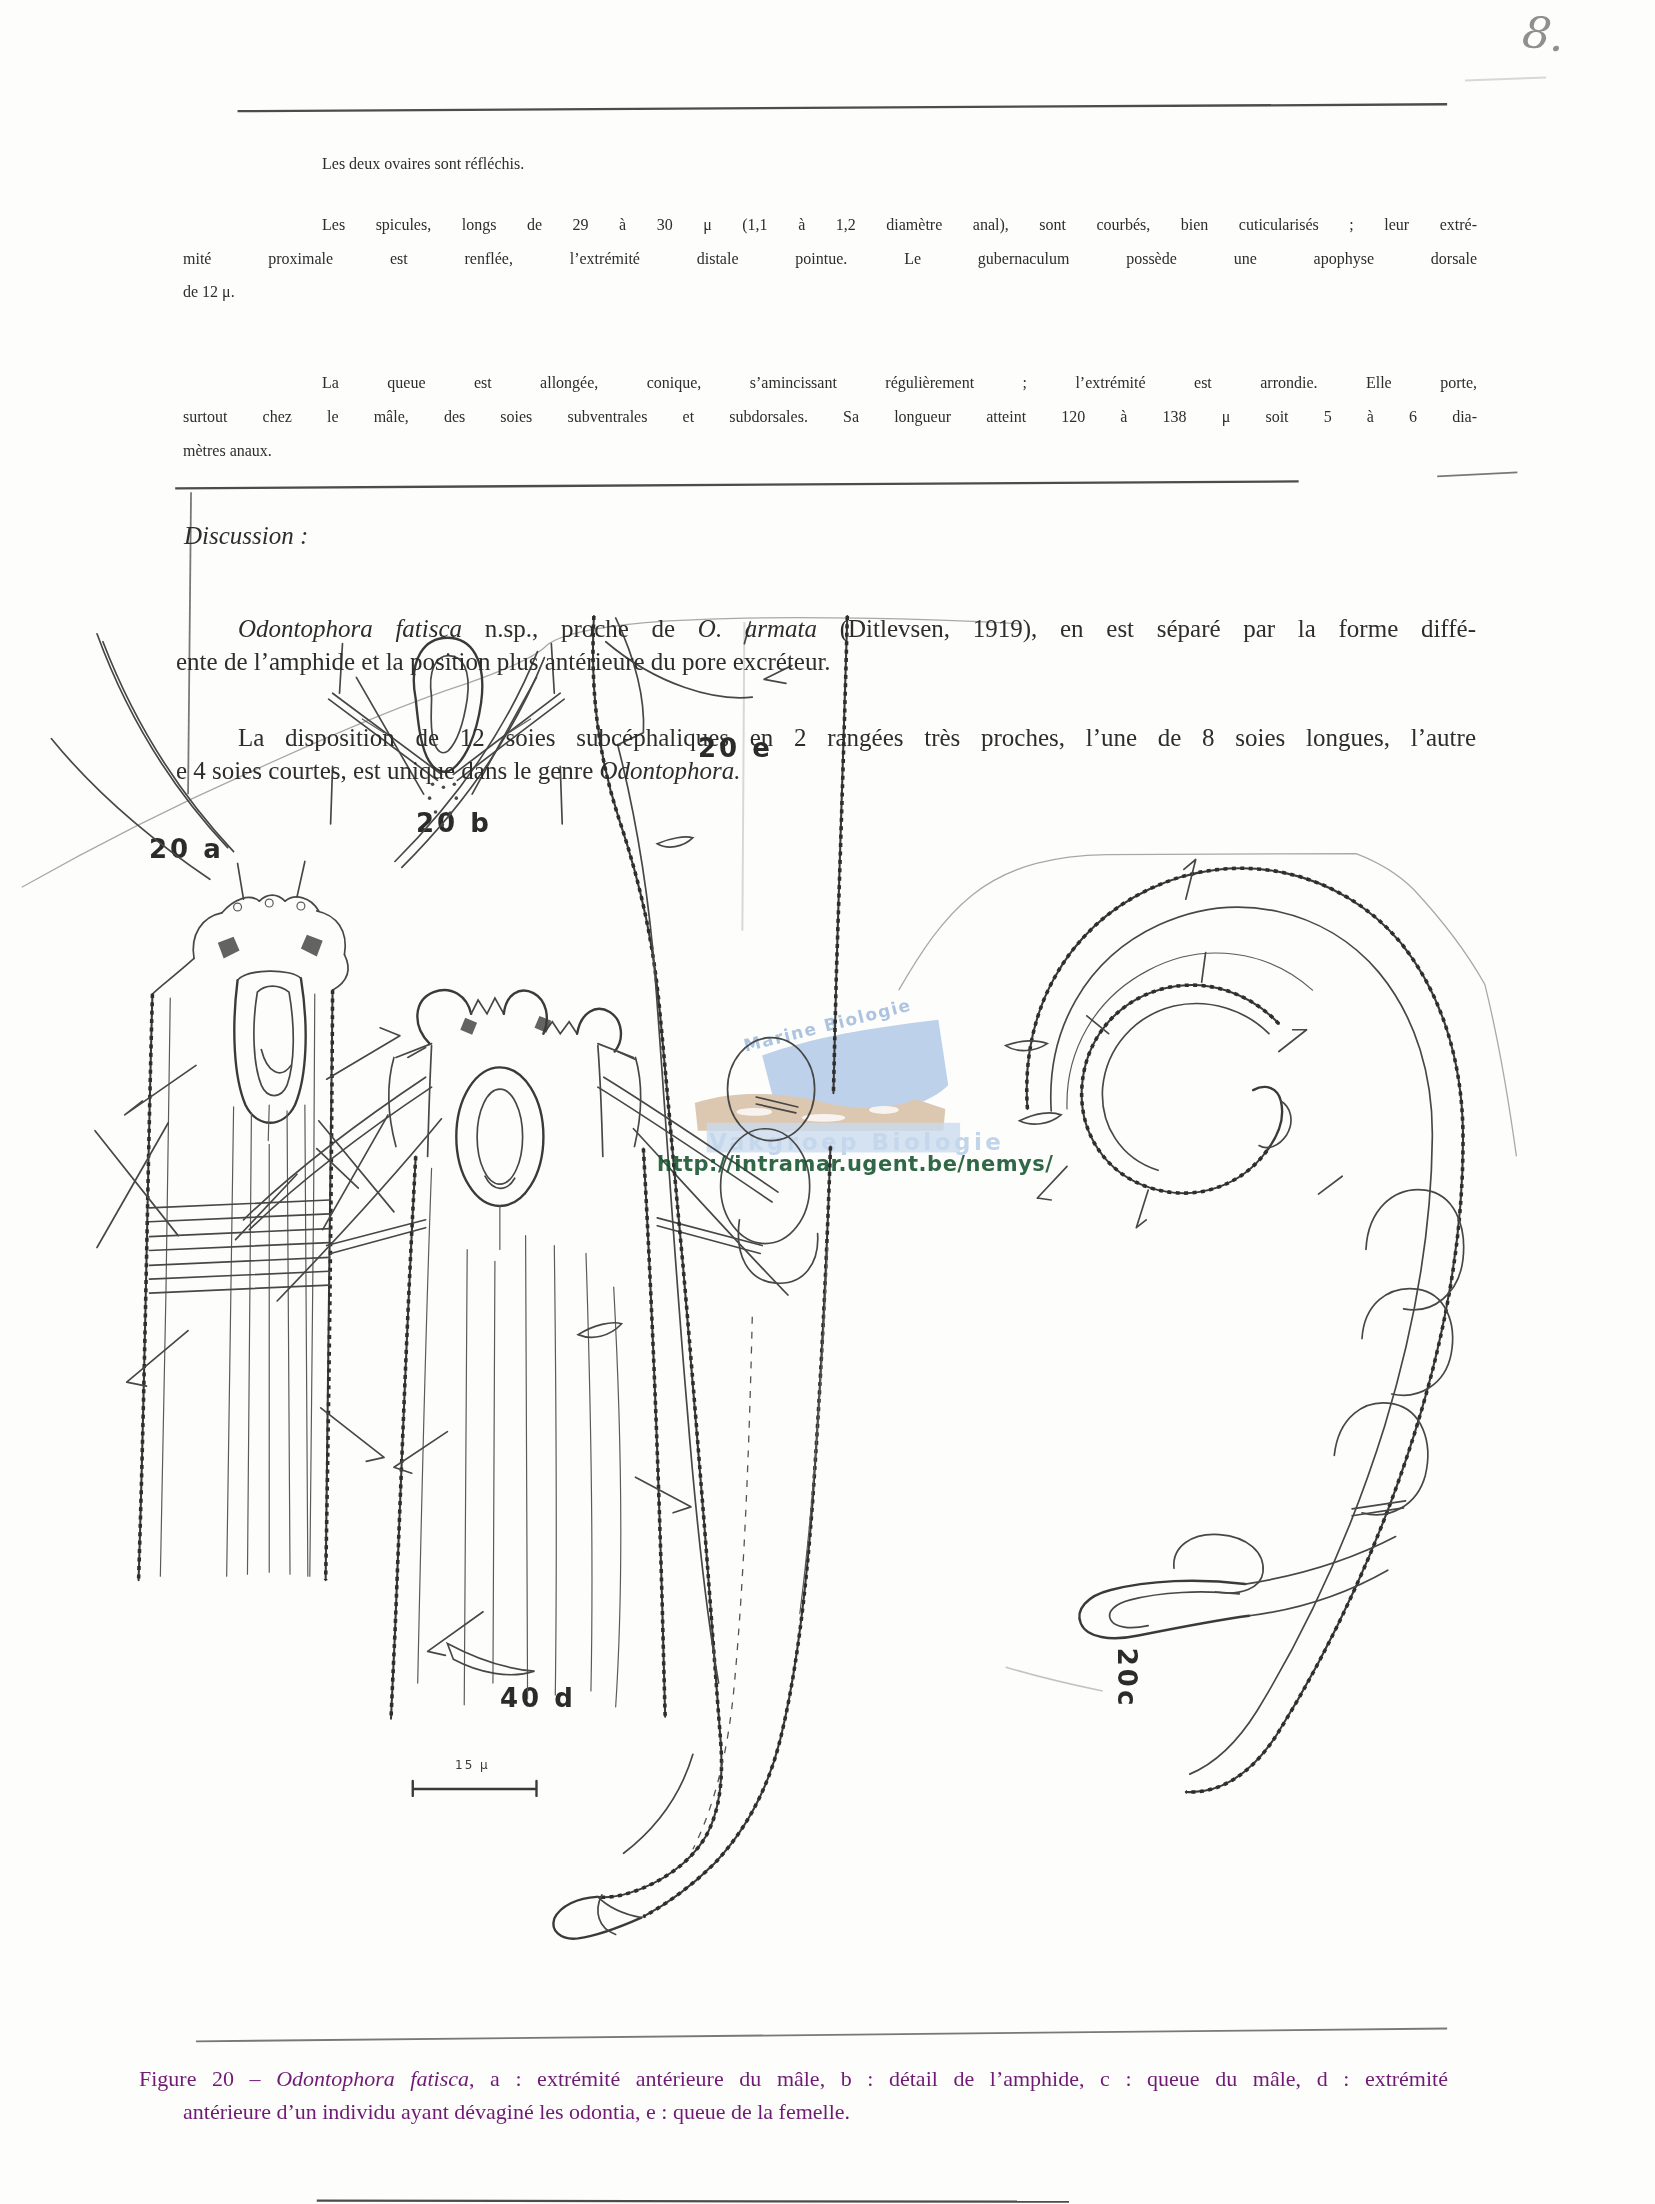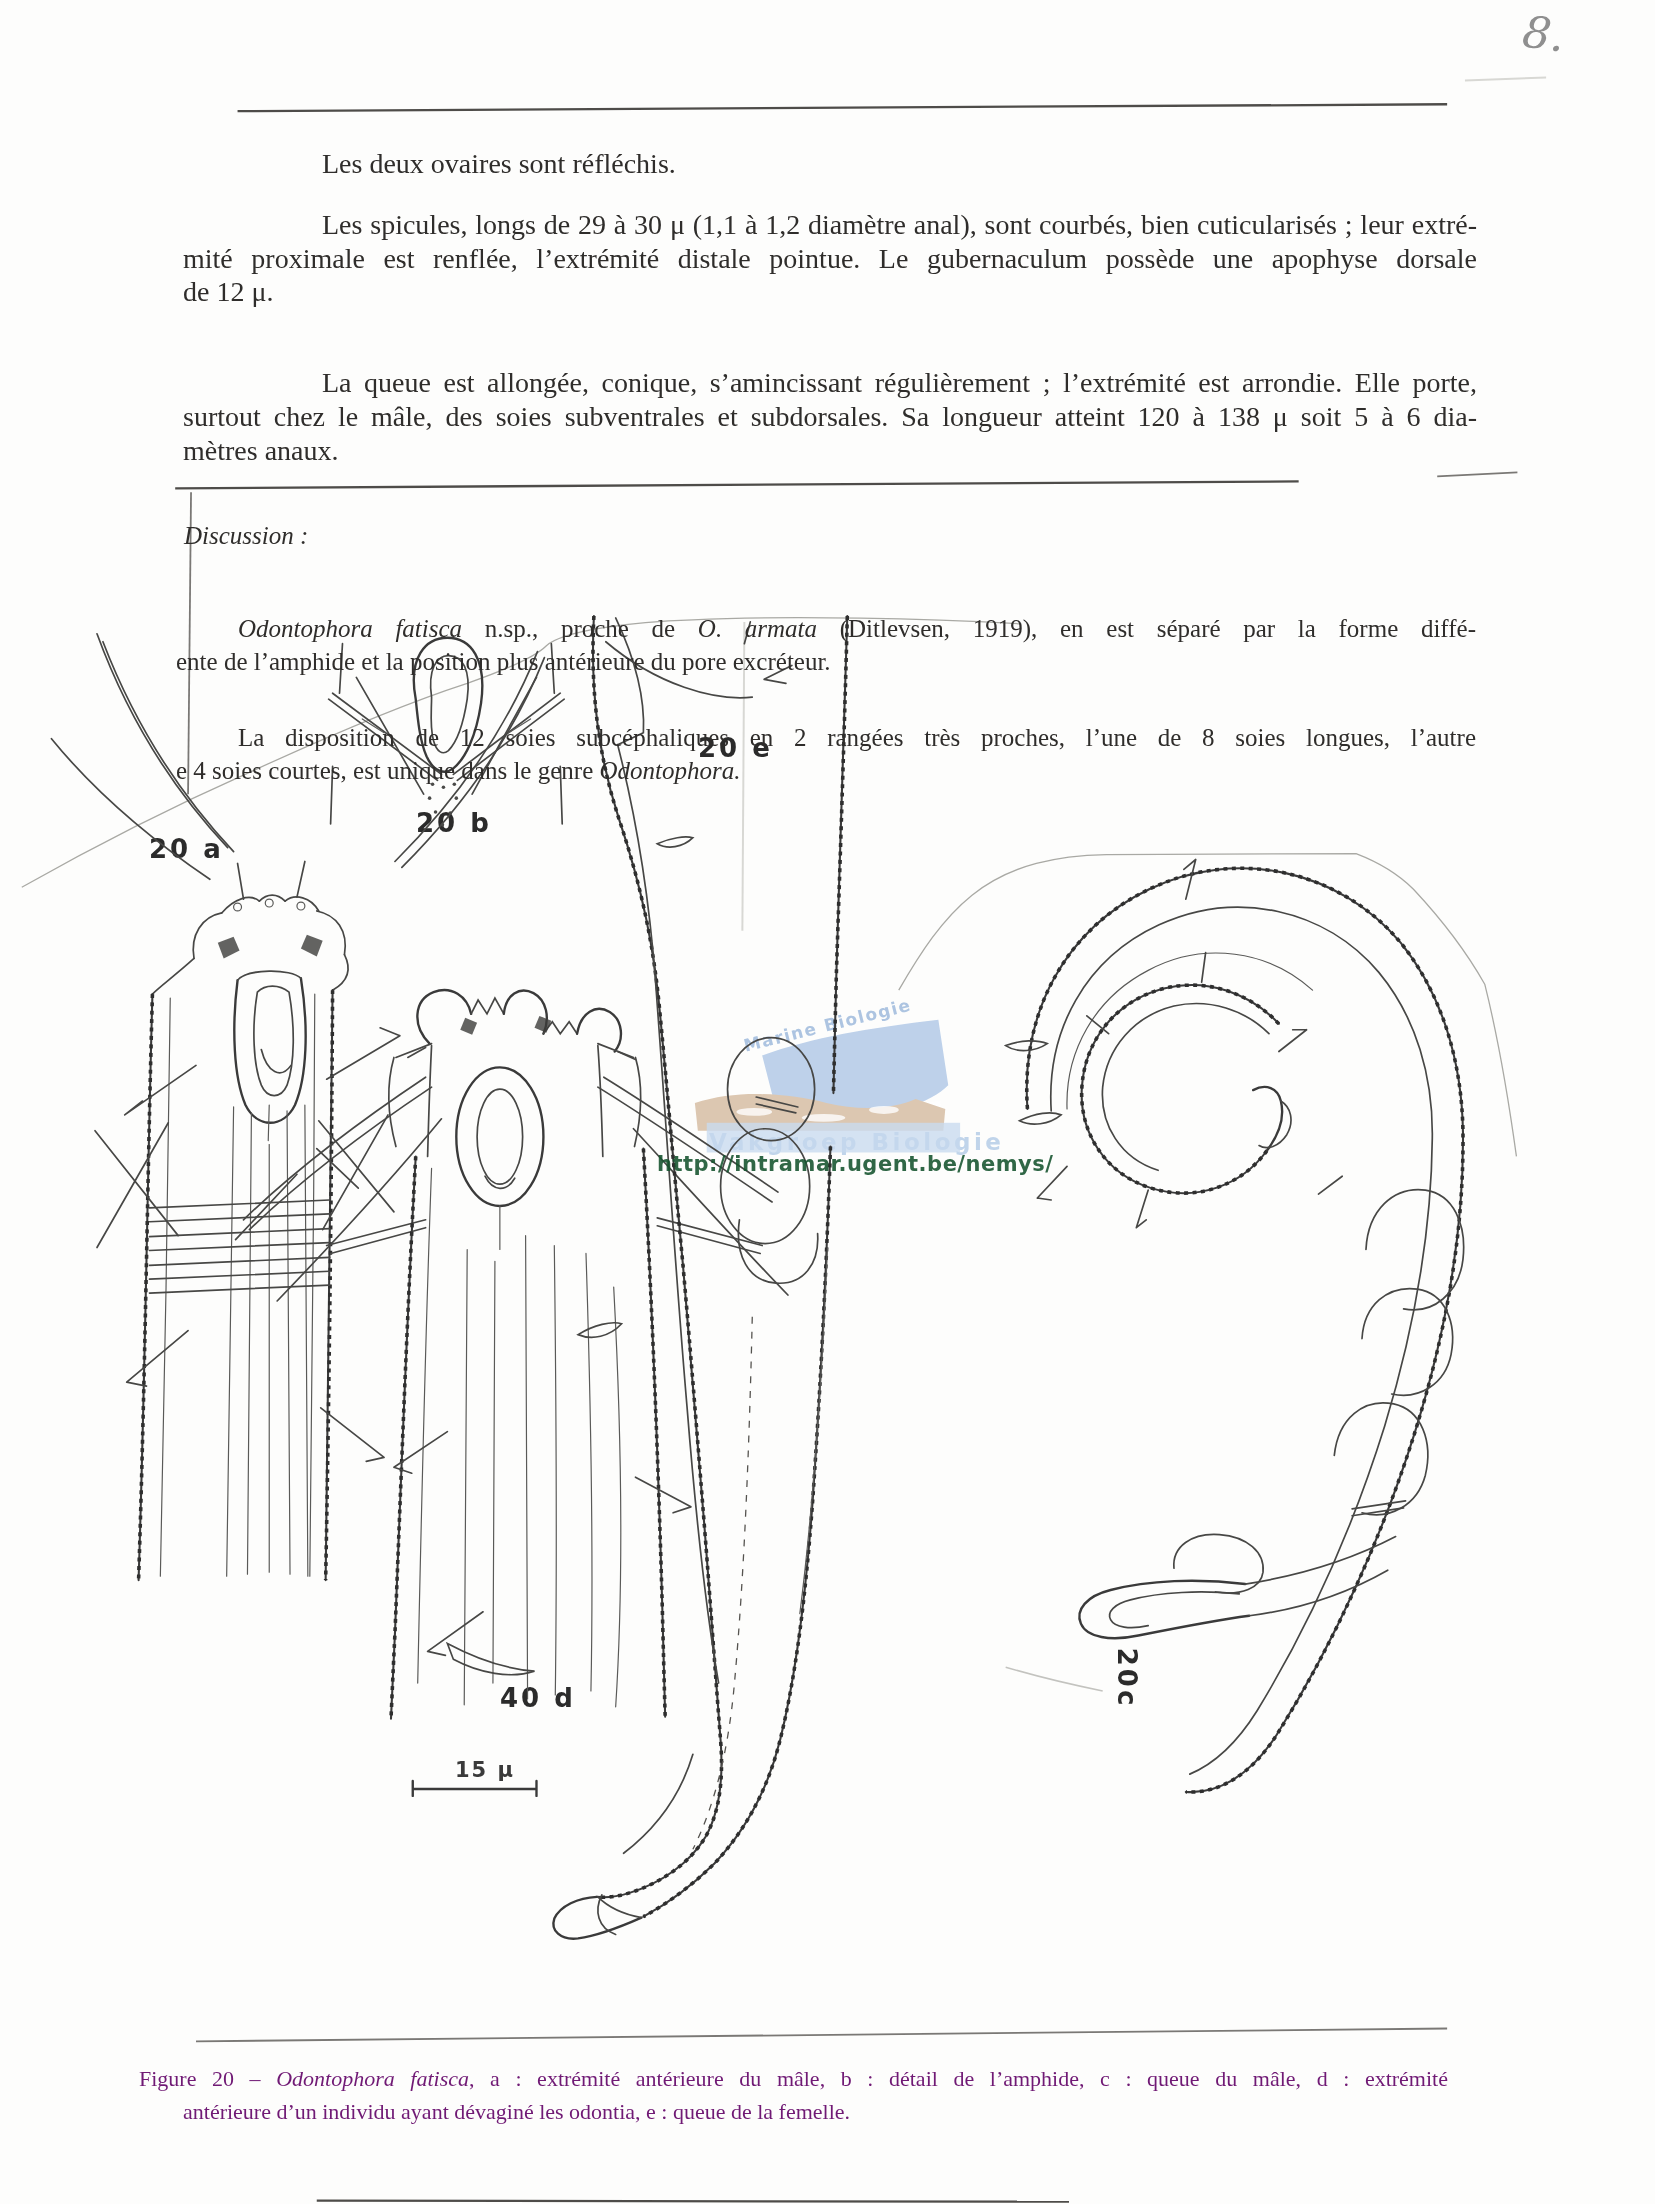--- a/index.html
+++ b/index.html
@@ -2,32 +2,32 @@
 <html><head>
 <meta charset="utf-8">
 <style>
   html,body{margin:0;padding:0;background:#e8e8e8;}
   .page{
     position:relative; width:1655px; height:2205px;
     background:#fdfdfc; overflow:hidden;
     font-family:"Liberation Serif", serif;
     color:#2f2d2b;
   }
-  .tline{position:absolute; white-space:nowrap; font-size:28px; line-height:30px;}
+  .tline{position:absolute; white-space:nowrap; font-size:16px; line-height:30px;}
   .just{white-space:normal; text-align:justify; text-align-last:justify;}
   .disc{font-size:25px;}
   .ital{font-style:italic;}
   .cap{font-size:22px; color:#701a75;}
   .figlabel{
     position:absolute; font-family:"DejaVu Sans", sans-serif;
     font-weight:bold; font-size:26px; letter-spacing:3px; color:#2b2b2b;
   }
   .scalelabel{
     position:absolute; font-family:"DejaVu Sans", sans-serif;
-    font-weight:bold; font-size:21px; letter-spacing:2px; color:#3a3a3a;
+    font-weight:normal; font-size:12px; letter-spacing:2px; color:#3a3a3a;
   }
   .rot90{transform:rotate(90deg); transform-origin:center;}
   .handwrite{
     position:absolute; left:1523px; top:8px;
     font-family:"DejaVu Serif", serif; font-style:italic;
     font-size:44px; color:#8f8f8f; transform:rotate(8deg);
   }
   svg.art{position:absolute; left:0; top:0; z-index:2; pointer-events:none;}
   .wm-text{position:absolute; font-family:"DejaVu Sans", sans-serif; font-weight:bold;}
   .wm-arc{left:744px; top:1036px; color:#a9c2e0; font-size:17px; letter-spacing:1.5px;

